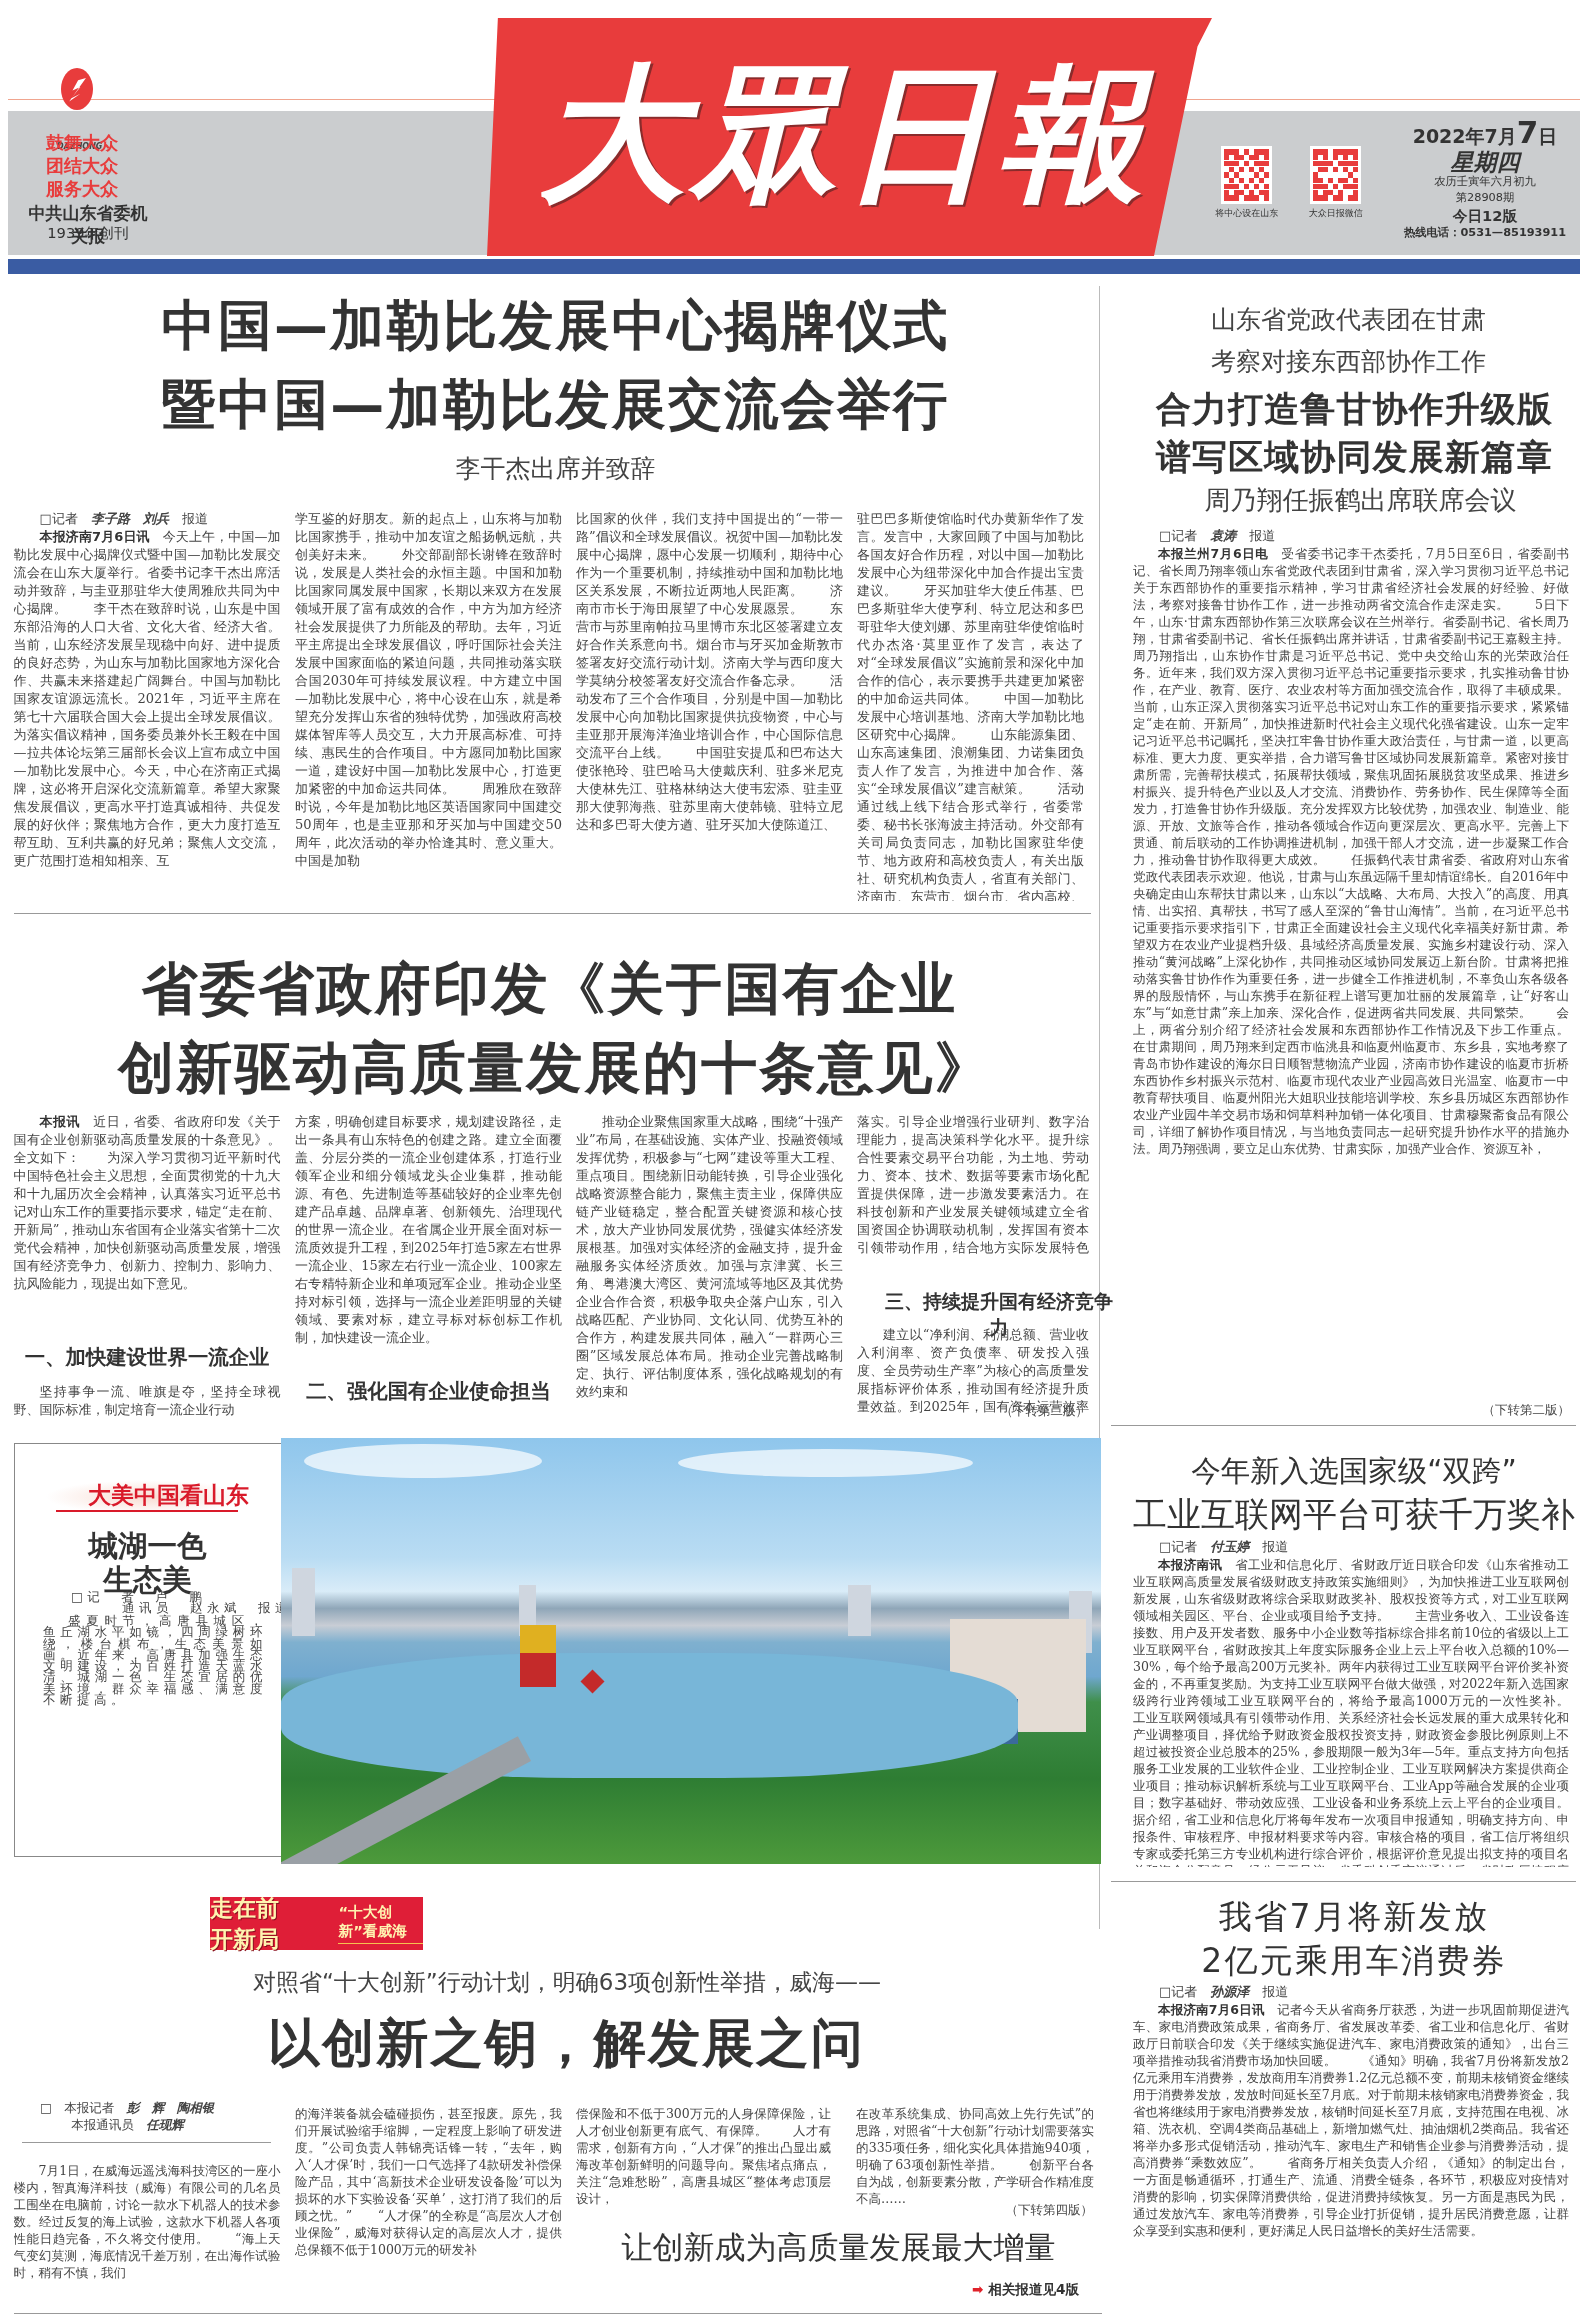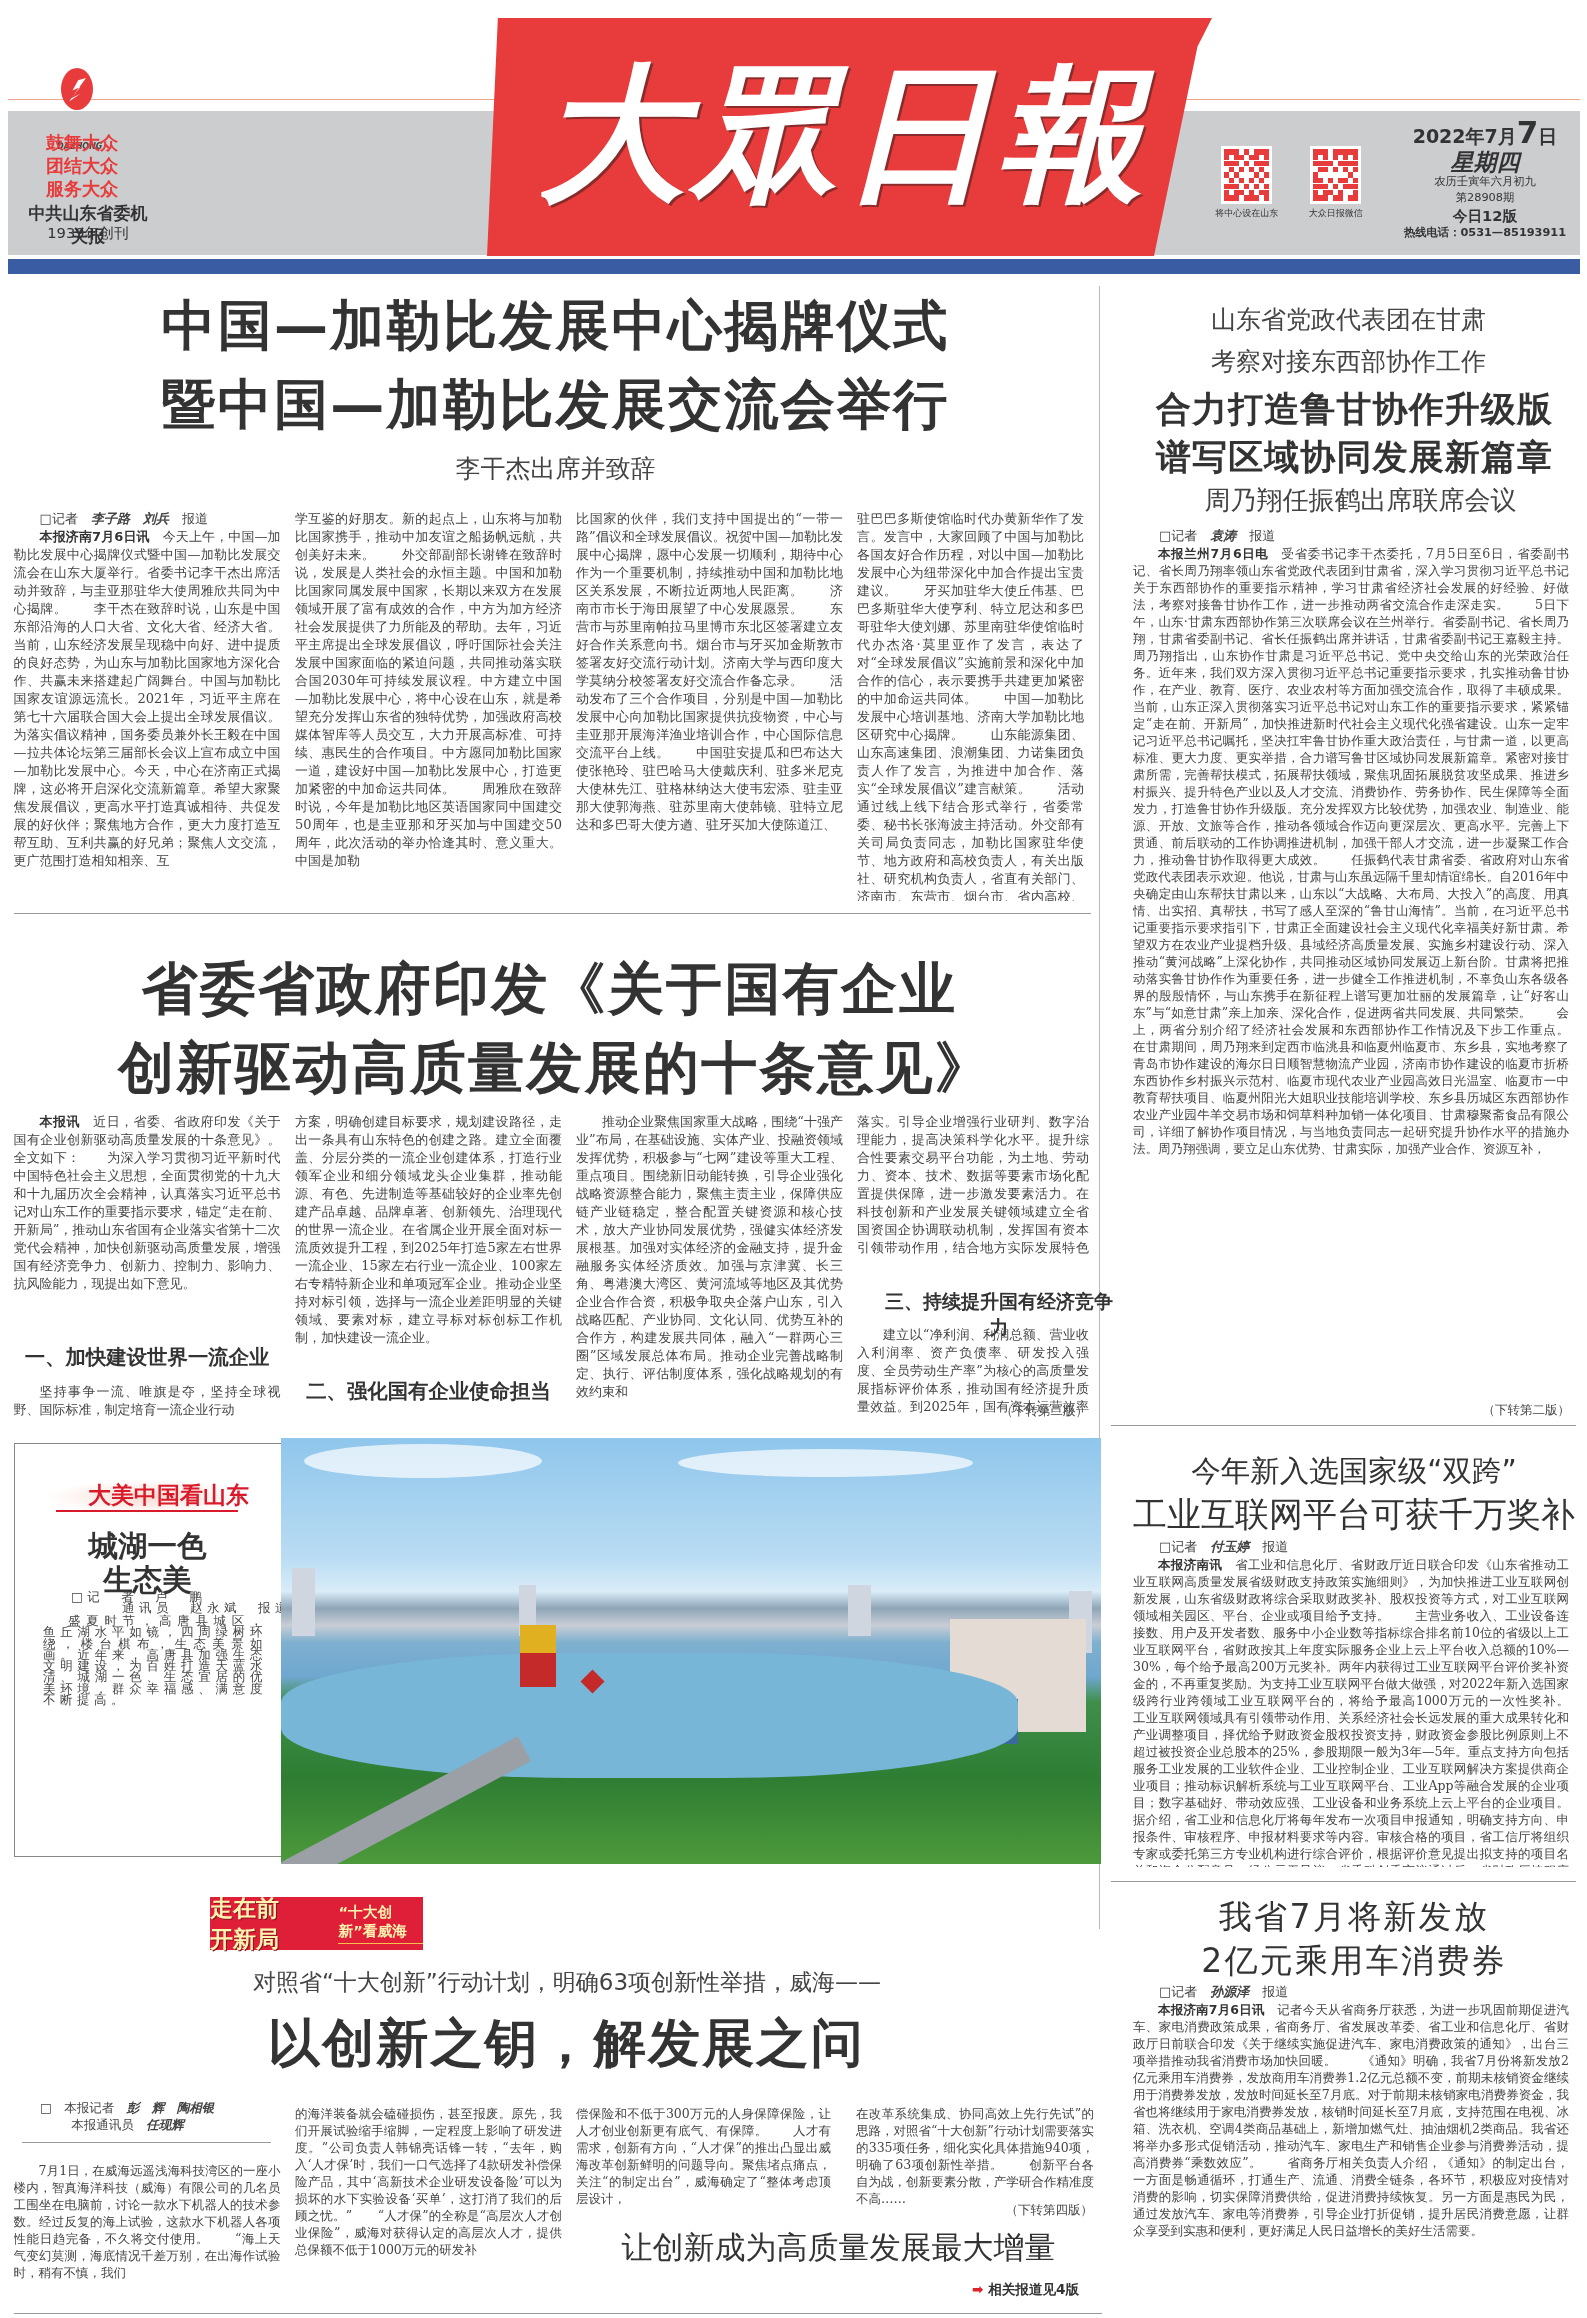--- a/index.html
+++ b/index.html
@@ -413,21 +413,21 @@
 </div>
 <div class="abs rule" style="left:21.5px;top:2142px;width:249px;height:0.6px;"></div>
 
 <div class="abs col" style="left:13.6px;top:2162px;width:267px;height:142px;font-size:12.5px;line-height:17px;">
   <p>7月1日，在威海远遥浅海科技湾区的一座小楼内，智真海洋科技（威海）有限公司的几名员工围坐在电脑前，讨论一款水下机器人的技术参数。经过反复的海上试验，这款水下机器人各项性能日趋完备，不久将交付使用。　　“海上天气变幻莫测，海底情况千差万别，在出海作试验时，稍有不慎，我们</p>
 </div>
 <div class="abs col" style="left:295px;top:2105px;width:267px;height:201px;font-size:12.5px;line-height:17px;">
   <p style="text-indent:0">的海洋装备就会磕碰损伤，甚至报废。原先，我们开展试验缩手缩脚，一定程度上影响了研发进度。”公司负责人韩锦亮话锋一转，“去年，购入‘人才保’时，我们一口气选择了4款研发补偿保险产品，其中‘高新技术企业研发设备险’可以为损坏的水下实验设备‘买单’，这打消了我们的后顾之忧。”　　“人才保”的全称是“高层次人才创业保险”，威海对获得认定的高层次人才，提供总保额不低于1000万元的研发补</p>
 </div>
 <div class="abs col" style="left:576px;top:2105px;width:255px;height:113px;font-size:12.5px;line-height:17px;">
-  <p style="text-indent:0">偿保险和不低于300万元的人身保障保险，让人才创业创新更有底气、有保障。　　人才有需求，创新有方向，“人才保”的推出凸显出威海改革创新鲜明的问题导向。聚焦堵点痛点，关注“的制定出台”，威海确定了“整体考虑顶层设计，</p>
+  <p style="text-indent:0">偿保险和不低于300万元的人身保障保险，让人才创业创新更有底气、有保障。　　人才有需求，创新有方向，“人才保”的推出凸显出威海改革创新鲜明的问题导向。聚焦堵点痛点，关注“急难愁盼”，高唐县城区“整体考虑顶层设计，</p>
 </div>
 <div class="abs col" style="left:856px;top:2105px;width:238px;height:113px;font-size:12.5px;line-height:17px;">
   <p style="text-indent:0">在改革系统集成、协同高效上先行先试”的思路，对照省“十大创新”行动计划需要落实的335项任务，细化实化具体措施940项，明确了63项创新性举措。　　创新平台各自为战，创新要素分散，产学研合作精准度不高……</p>
 </div>
 <div class="abs cont" style="left:963px;top:2202px;width:130px;">（下转第四版）</div>
 
 <div class="abs hl-light" style="left:578px;top:2227px;width:521px;font-size:31px;line-height:40px;color:#333;">让创新成为高质量发展最大增量</div>
 <div class="abs" style="left:972px;top:2281px;width:130px;font-family:'DejaVu Sans',sans-serif;font-weight:bold;font-size:13.6px;color:#333;">
   <span class="arrow-red">➡</span>
   <span>相关报道见4版</span>

